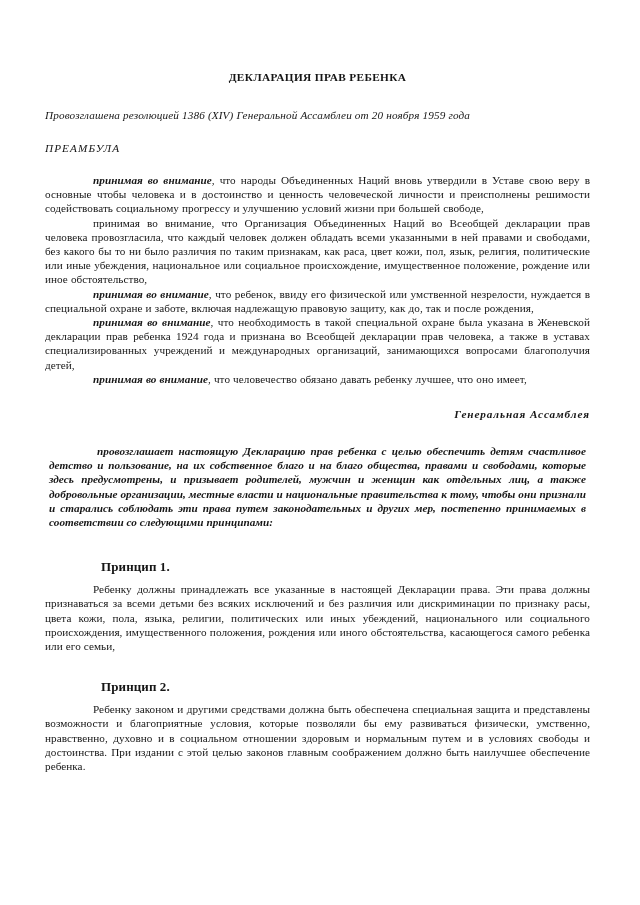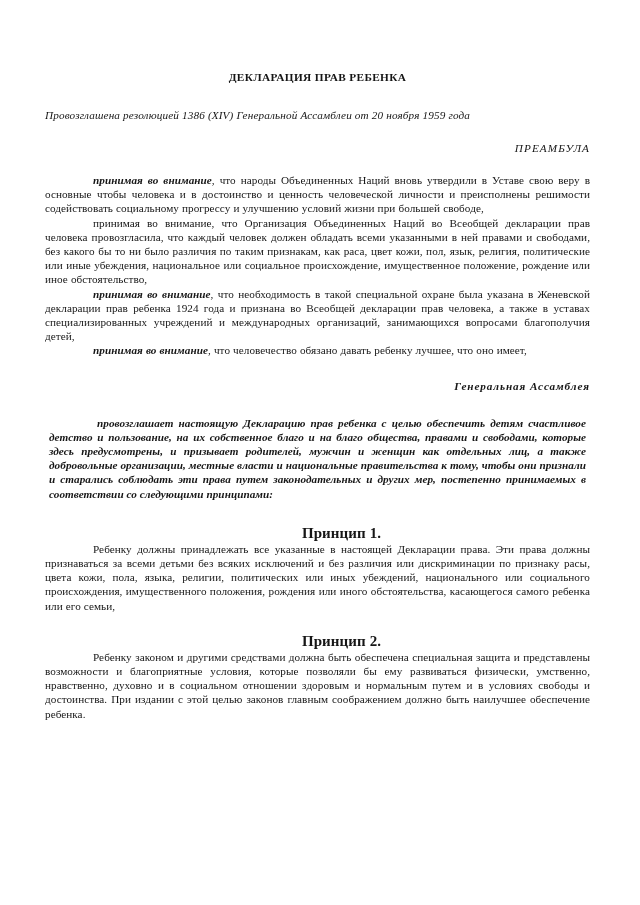--- a/index.html
+++ b/index.html
@@ -46,21 +46,21 @@
     text-align: left;
     line-height: 14px;
     letter-spacing: 0.15px;
     margin: 0 0 19px 0;
   }
 
   .doc-section {
     font-size: 11.2px;
     font-style: italic;
     font-weight: normal;
-    text-align: right;
+    text-align: left;
     letter-spacing: 1.1px;
     line-height: 14px;
     margin: 0 0 18px 0;
   }
 
   
   .para {
     font-size: 11.2px;
     line-height: 14.2px;
     text-align: justify;
@@ -95,48 +95,48 @@
     font-weight: bold;
     font-style: italic;
     letter-spacing: 0.9px;
     line-height: 14px;
     margin: 0;
     padding-left: 48px;
     text-align: right;
   }
 
   .principle-heading {
-    font-size: 15px;
+    font-size: 13px;
     font-weight: bold;
     font-style: normal;
     line-height: 14px;
-    margin: 2px;
+    margin: 8px;
     padding-left: 48px;
     letter-spacing: 0.1px;
-    text-align: center;
   }
   .gap-md { height: 19px; }
   .gap-lg { height: 21px; }
 </style>
 </head>
 <body>
 
 <div class="page">
   <div class="doc">
 
     <h1 class="doc-title">ДЕКЛАРАЦИЯ ПРАВ РЕБЕНКА</h1>
 
     <div class="doc-subtitle">Провозглашена резолюцией 1386 (XIV) Генеральной Ассамблеи от 20 ноября 1959 года</div>
 
     <div class="doc-section">ПРЕАМБУЛА</div>
 
     <p class="para"><span class="lead-bold">принимая во внимание</span><span>, что народы Объединенных Наций вновь утвердили в Уставе свою веру в основные чтобы человека и в достоинство и ценность человеческой личности и преисполнены решимости содействовать социальному прогрессу и улучшению условий жизни при большей свободе,</span></p>
 
     <p class="para"><span class="lead-plain">принимая во внимание</span><span>, что Организация Объединенных Наций во Всеобщей декларации прав человека провозгласила, что каждый человек должен обладать всеми указанными в ней правами и свободами, без какого бы то ни было различия по таким признакам, как раса, цвет кожи, пол, язык, религия, политические или иные убеждения, национальное или социальное происхождение, имущественное положение, рождение или иное обстоятельство,</span></p>
 
+    <p class="para"><span class="lead-bold">принимая во внимание</span><span>, что ребенок, ввиду его физической или умственной незрелости, нуждается в специальной охране и заботе, включая надлежащую правовую защиту, как до, так и после рождения,</span></p>
 
     <p class="para"><span class="lead-bold">принимая во внимание</span><span>, что необходимость в такой специальной охране была указана в Женевской декларации прав ребенка 1924 года и признана во Всеобщей декларации прав человека, а также в уставах специализированных учреждений и международных организаций, занимающихся вопросами благополучия детей,</span></p>
 
     <p class="para"><span class="lead-bold">принимая во внимание</span><span>, что человечество обязано давать ребенку лучшее, что оно имеет,</span></p>
 
     <div class="gap-lg"></div>
 
     <div class="assembly-heading">Генеральная Ассамблея</div>
 
     <div class="gap-md"></div>

